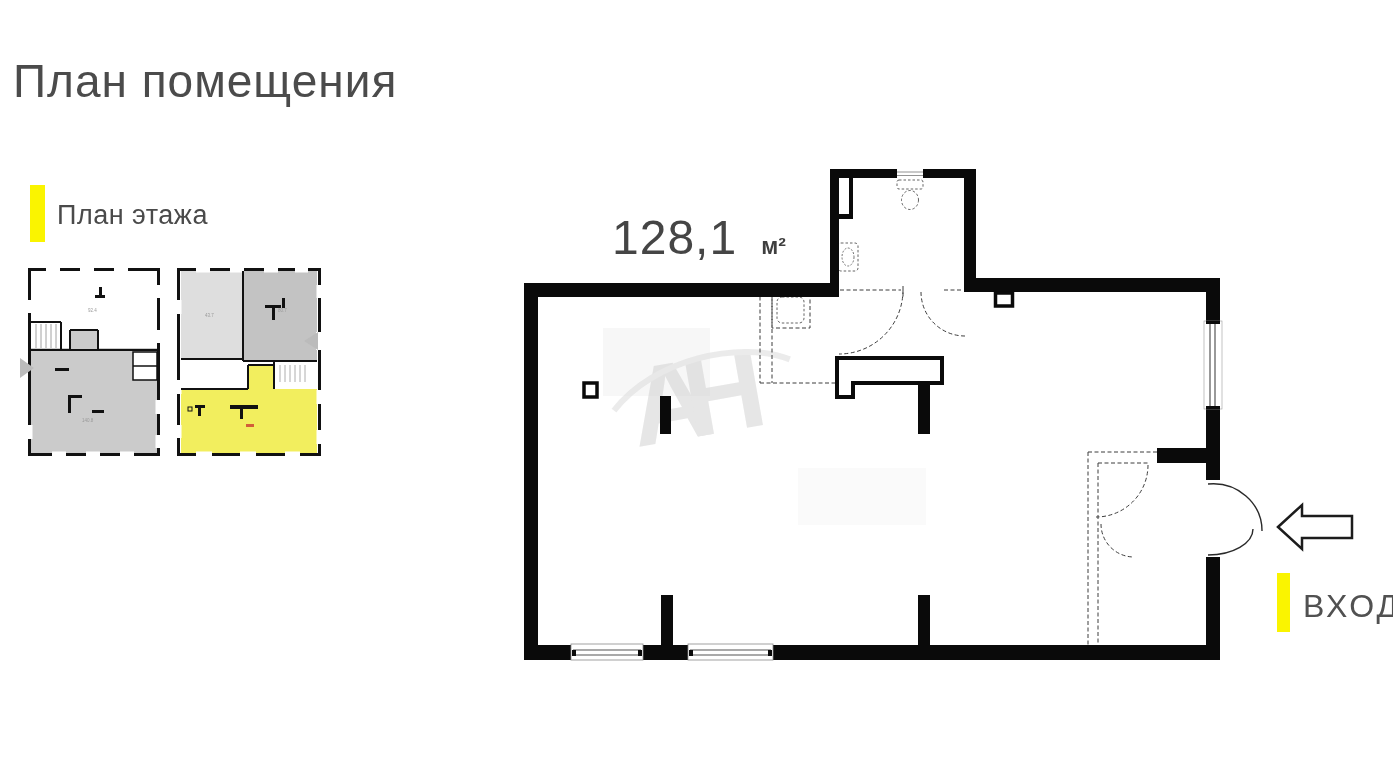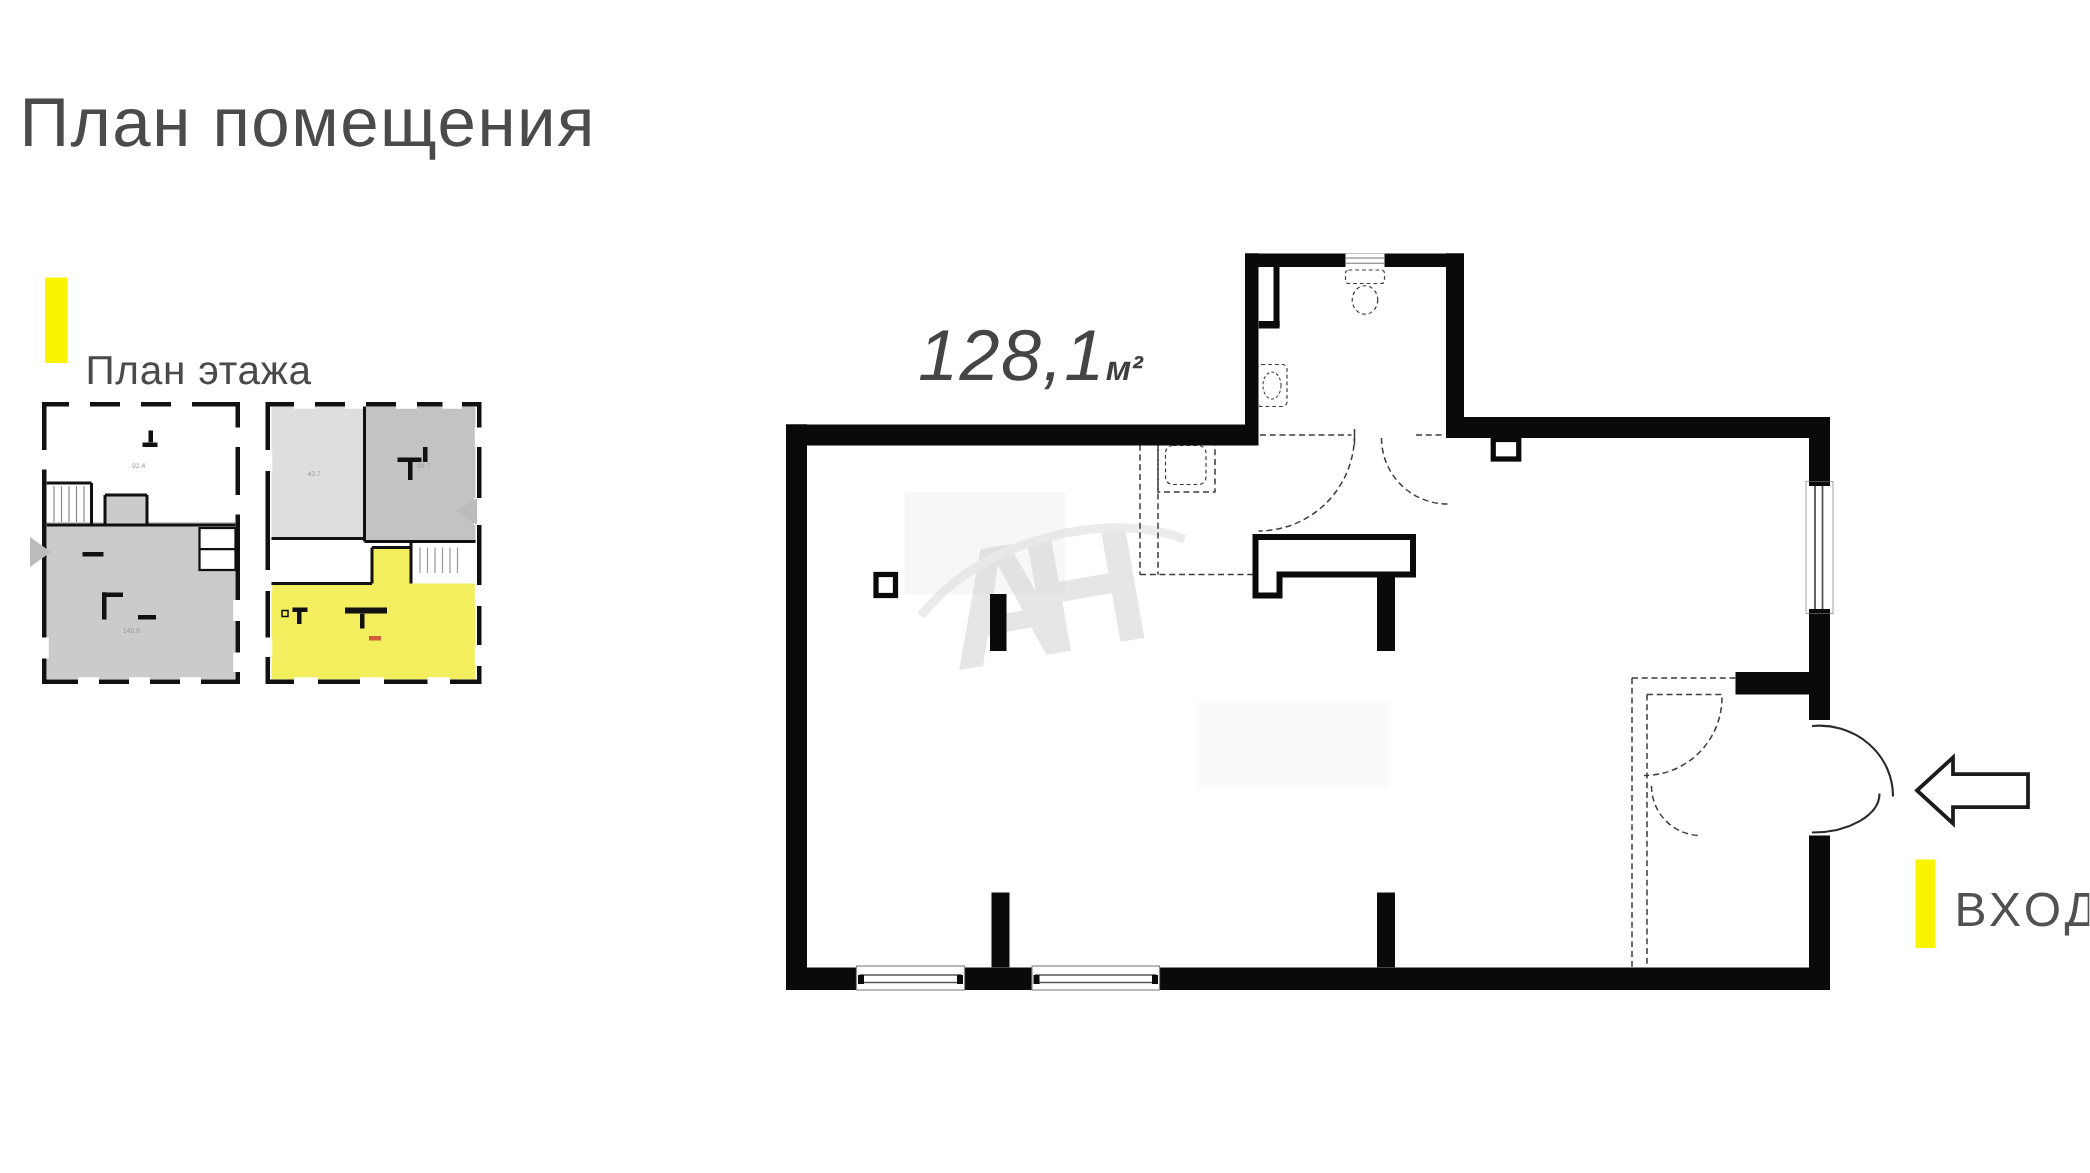--- a/index.html
+++ b/index.html
@@ -11,29 +11,28 @@
     position:absolute;left:13px;top:54px;
     font-size:46px;color:#4b4b4b;letter-spacing:1px;font-weight:400;
     white-space:nowrap;
   }
   .legend{position:absolute;left:30px;top:185px;}
   .legend-bar{
     position:absolute;left:0;top:0;width:15px;height:57px;background:#FAF400;
   }
   .legend-label{
     position:absolute;left:27px;top:15px;font-size:27px;color:#4a4a4a;
-    white-space:nowrap;letter-spacing:.5px;margin-top:32px;
+    white-space:nowrap;letter-spacing:.5px;
   }
   .area-label{
     position:absolute;left:612px;top:210px;display:flex;align-items:baseline;
     color:#454545;
-    font-style:italic;
   }
   .area-value{font-size:48px;letter-spacing:1px;}
-  .area-unit{font-size:23px;margin-left:0;font-weight:700;color:#3f3f3f;}
+  .area-unit{font-size:23px;margin-left:24px;font-weight:700;color:#3f3f3f;}
   .entrance-block{position:absolute;left:1277px;top:573px;}
   .entrance-bar{
     position:absolute;left:0;top:0;width:13px;height:59px;background:#FAF400;
   }
   .entrance-label{
     position:absolute;left:26px;top:15px;font-size:32px;color:#515151;
     letter-spacing:3px;white-space:nowrap;
   }
   svg.graphics{position:absolute;left:0;top:0;}
   .wm{opacity:.55;}

